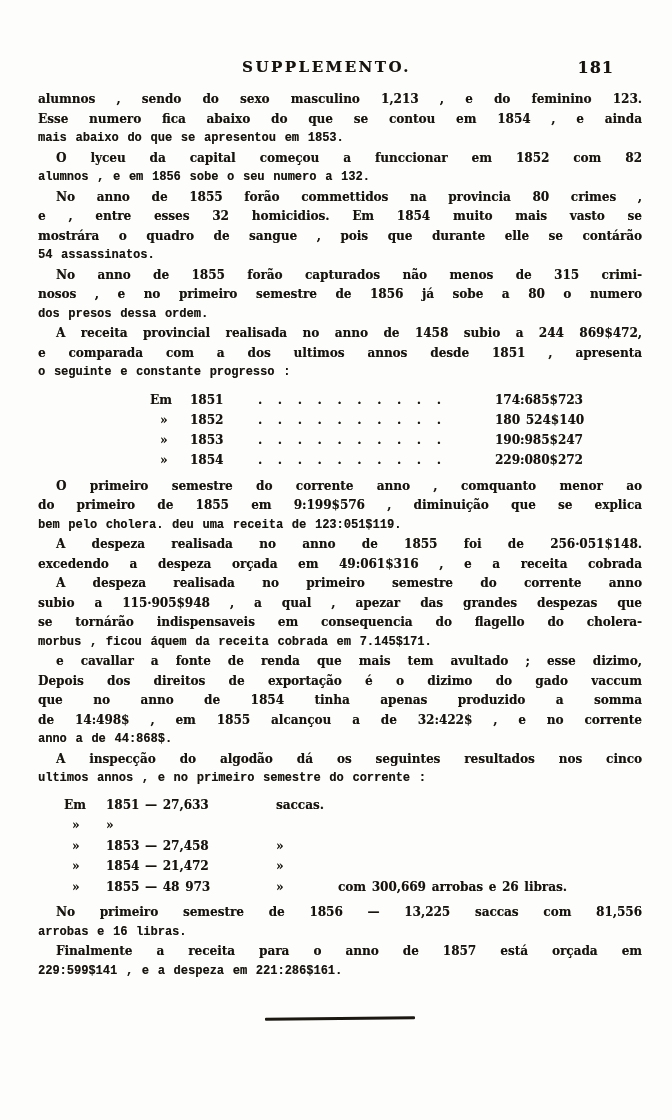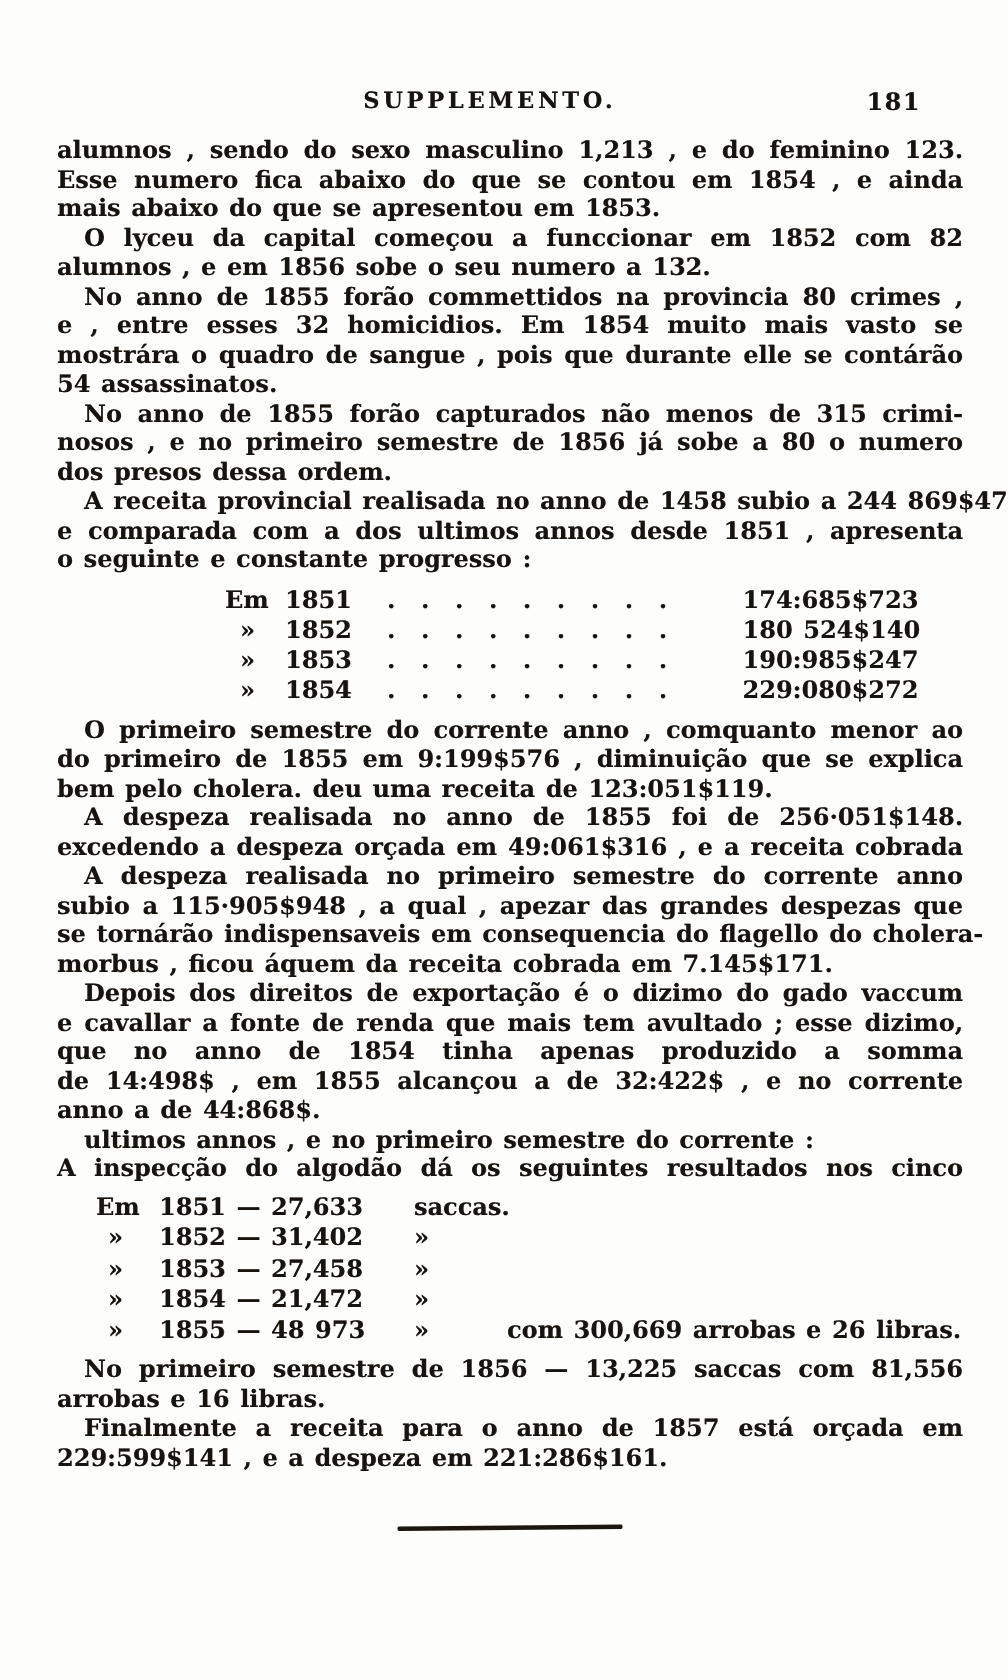--- a/index.html
+++ b/index.html
@@ -25,32 +25,32 @@
   .running-title {
     position: absolute; left: 50%; transform: translateX(-58%);
     font-size: 15px; font-weight: 700; letter-spacing: 2.5px;
   }
   .page-number {
     position: absolute; right: 28px; top: 0;
     font-size: 16px; font-weight: 700; letter-spacing: 1px;
   }
   .page-body {
     margin-top: 14px;
-    font-size: 16px; font-weight: 700;
+    font-size: 12px; font-weight: 700;
     line-height: 19.5px;
     word-spacing: 1.5px;
   }
   .para { margin: 0; }
   .para.indent .line:first-child { text-indent: 18px; }
   .line {
     text-align: justify;
     text-align-last: justify;
     white-space: nowrap;
   }
-  .line.last { text-align-last: left; white-space: normal; }
+  .line.last { text-align-last: left; white-space: normal; font-family: Liberation Mono, monospace; }
   
   .dot-table { margin: 7px 0 7px 0; padding-left: 112px; }
   .dot-row {
     display: grid;
     grid-template-columns: 40px 58px 212px 1fr;
     height: 20px; line-height: 20px;
     overflow: hidden;
   }
   .dot-prefix { }
   .dot-prefix.ditto { padding-left: 10px; }
@@ -147,40 +147,39 @@
         <div class="line">A despeza realisada no anno de 1855 foi de 256·051$148.</div>
         <div class="line">excedendo a despeza orçada em 49:061$316 , e a receita cobrada</div>
       </div>
       <div class="para indent">
         <div class="line">A despeza realisada no primeiro semestre do corrente anno</div>
         <div class="line">subio a 115·905$948 , a qual , apezar das grandes despezas que</div>
         <div class="line">se tornárão indispensaveis em consequencia do flagello do cholera-</div>
         <div class="line last">morbus , ficou áquem da receita cobrada em 7.145$171.</div>
       </div>
       <div class="para indent">
+        <div class="line">e cavallar a fonte de renda que mais tem avultado ; esse dizimo,</div>
         <div class="line">Depois dos direitos de exportação é o dizimo do gado vaccum</div>
-        <div class="line">e cavallar a fonte de renda que mais tem avultado ; esse dizimo,</div>
         <div class="line">que no anno de 1854 tinha apenas produzido a somma</div>
         <div class="line">de 14:498$ , em 1855 alcançou a de 32:422$ , e no corrente</div>
         <div class="line last">anno a de 44:868$.</div>
       </div>
       <div class="para indent">
+        <div class="line">A inspecção do algodão dá os seguintes resultados nos cinco</div>
         <div class="line last">ultimos annos , e no primeiro semestre do corrente :</div>
-        <div class="line">A inspecção do algodão dá os seguintes resultados nos cinco</div>
       </div>
       <div class="list-table">
         <div class="list-row">
           <span class="list-prefix">Em</span>
           <span class="list-entry">1851 — 27,633</span>
           <span class="list-unit">saccas.</span>
           <span class="list-extra"></span>
         </div>
         <div class="list-row">
           <span class="list-prefix ditto">»</span>
-          <span class="list-entry">1852 — 31,402</span>
           <span class="list-unit">»</span>
           <span class="list-extra"></span>
         </div>
         <div class="list-row">
           <span class="list-prefix ditto">»</span>
           <span class="list-entry">1853 — 27,458</span>
           <span class="list-unit">»</span>
           <span class="list-extra"></span>
         </div>
         <div class="list-row">

